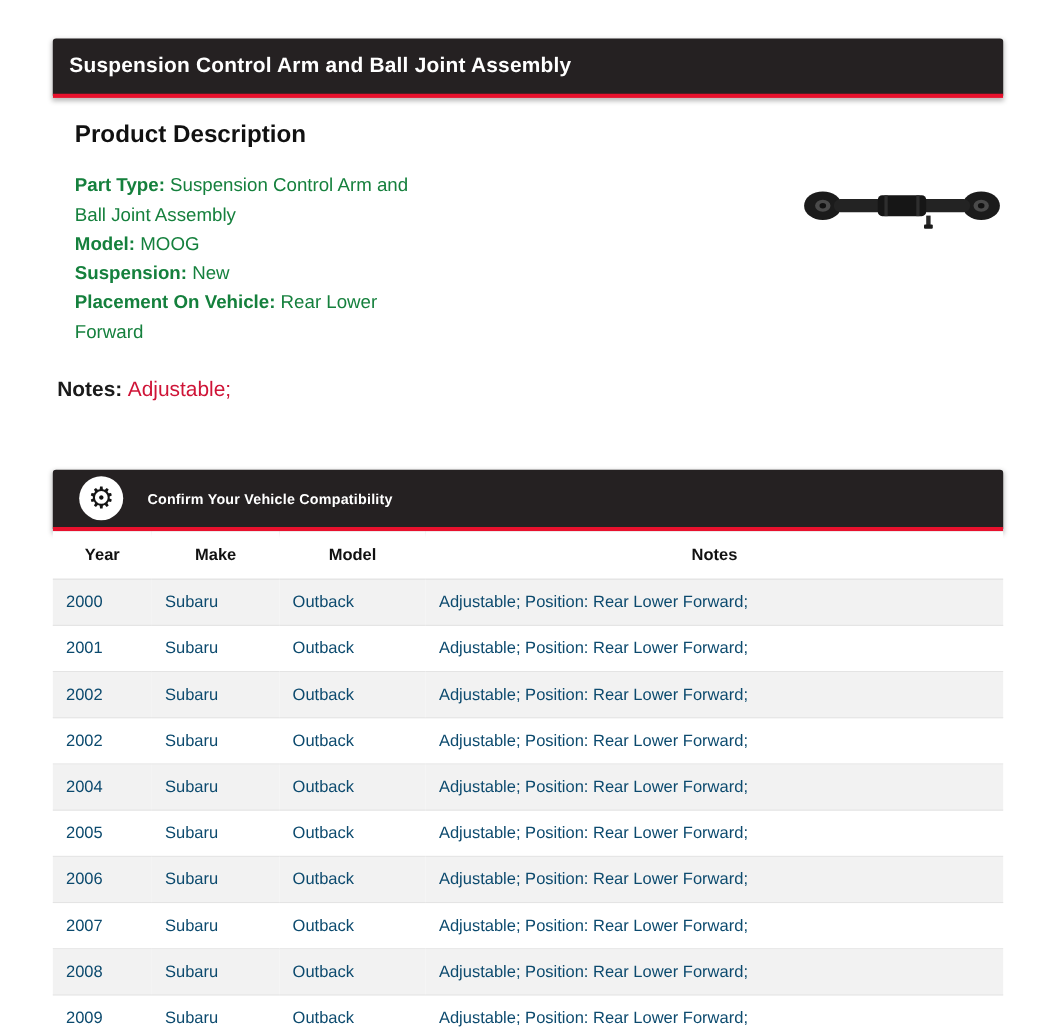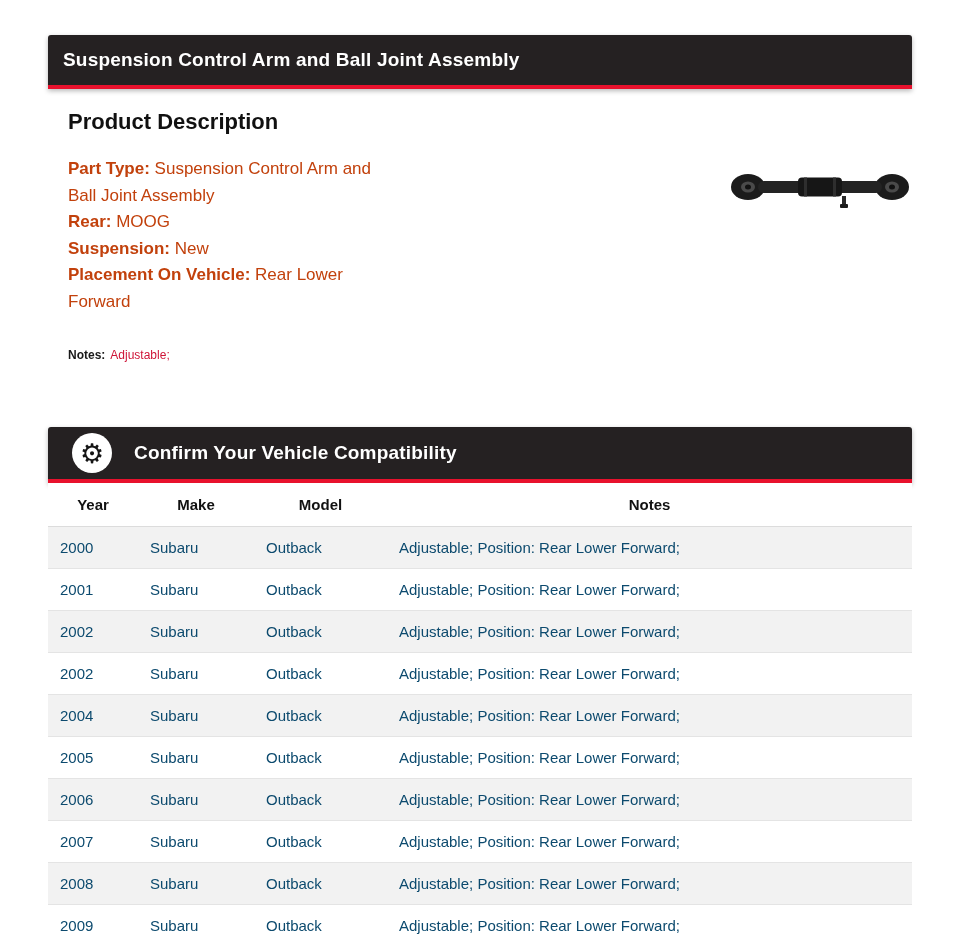--- a/index.html
+++ b/index.html
@@ -27,37 +27,37 @@
   }
   .product-bar{height:54px;}
   .product-bar h1{
     color:#fff;font-size:19px;font-weight:bold;margin:0;padding:0 0 0 15px;
     letter-spacing:.2px;
   }
 
   
   .description{position:relative;min-height:278px;}
   .description h2{font-size:22px;font-weight:bold;margin:20px 0 0 20px;color:#111;}
-  .fields{margin:21px 0 0 20px;width:335px;font-size:17px;line-height:26.5px;color:#c2410c;}
+  .fields{margin:21px 0 0 20px;width:335px;font-size:17px;line-height:26.5px;color:#15803d;}
   .field .label{font-weight:bold;}
-  .notes{margin:27px 0 0 20px;font-size:12px;line-height:26px;}
+  .notes{margin:27px 0 0 4px;font-size:19px;line-height:26px;}
   .notes .label{font-weight:bold;margin-right:5px;}
   .notes-value{color:var(--notes-red);}
 
   .product-image{position:absolute;top:52px;right:2px;width:180px;height:60px;}
 
   
   .compat-bar{height:56px;margin-top:40px;}
   .icon-circle{
     width:40px;height:40px;border-radius:50%;background:#ffffff;
     display:flex;align-items:center;justify-content:center;
     margin:0 22px 0 24px;flex:0 0 auto;
     font-family:"DejaVu Sans",sans-serif;font-size:27px;line-height:1;color:#141414;
   }
-  .compat-bar h2{color:#fff;font-size:19px;font-weight:bold;margin:0;letter-spacing:.2px;}
+  .compat-bar h2{color:#fff;font-size:13px;font-weight:bold;margin:0;letter-spacing:.2px;}
 
   
   table.compat{width:100%;border-collapse:collapse;font-size:15px;table-layout:fixed;}
   table.compat thead th{
     text-align:center;font-weight:bold;color:#111;background:#fff;
     padding:13px 12px;border-bottom:1px solid #dcdcdc;
   }
   table.compat tbody td{
     padding:12px 12px;border-bottom:1px solid #e4e4e4;color:#0c4a6e;
   }
@@ -71,21 +71,21 @@
 
   <header class="section-bar product-bar">
     <h1>Suspension Control Arm and Ball Joint Assembly</h1>
   </header>
 
   <section class="description">
     <h2>Product Description</h2>
 
     <div class="fields">
         <div class="field"><span class="label">Part Type:</span><span> Suspension Control Arm and Ball Joint Assembly</span></div>
-        <div class="field"><span class="label">Rear:</span><span> MOOG</span></div>
+        <div class="field"><span class="label">Model:</span><span> MOOG</span></div>
         <div class="field"><span class="label">Suspension:</span><span> New</span></div>
         <div class="field"><span class="label">Placement On Vehicle:</span><span> Rear Lower Forward</span></div>
       </div>
 
     <p class="notes">
       <span class="label">Notes:</span><span class="notes-value">Adjustable;</span>
     </p>
 
     <div class="product-image">
       <svg viewBox="0 0 180 60" width="180" height="60">

